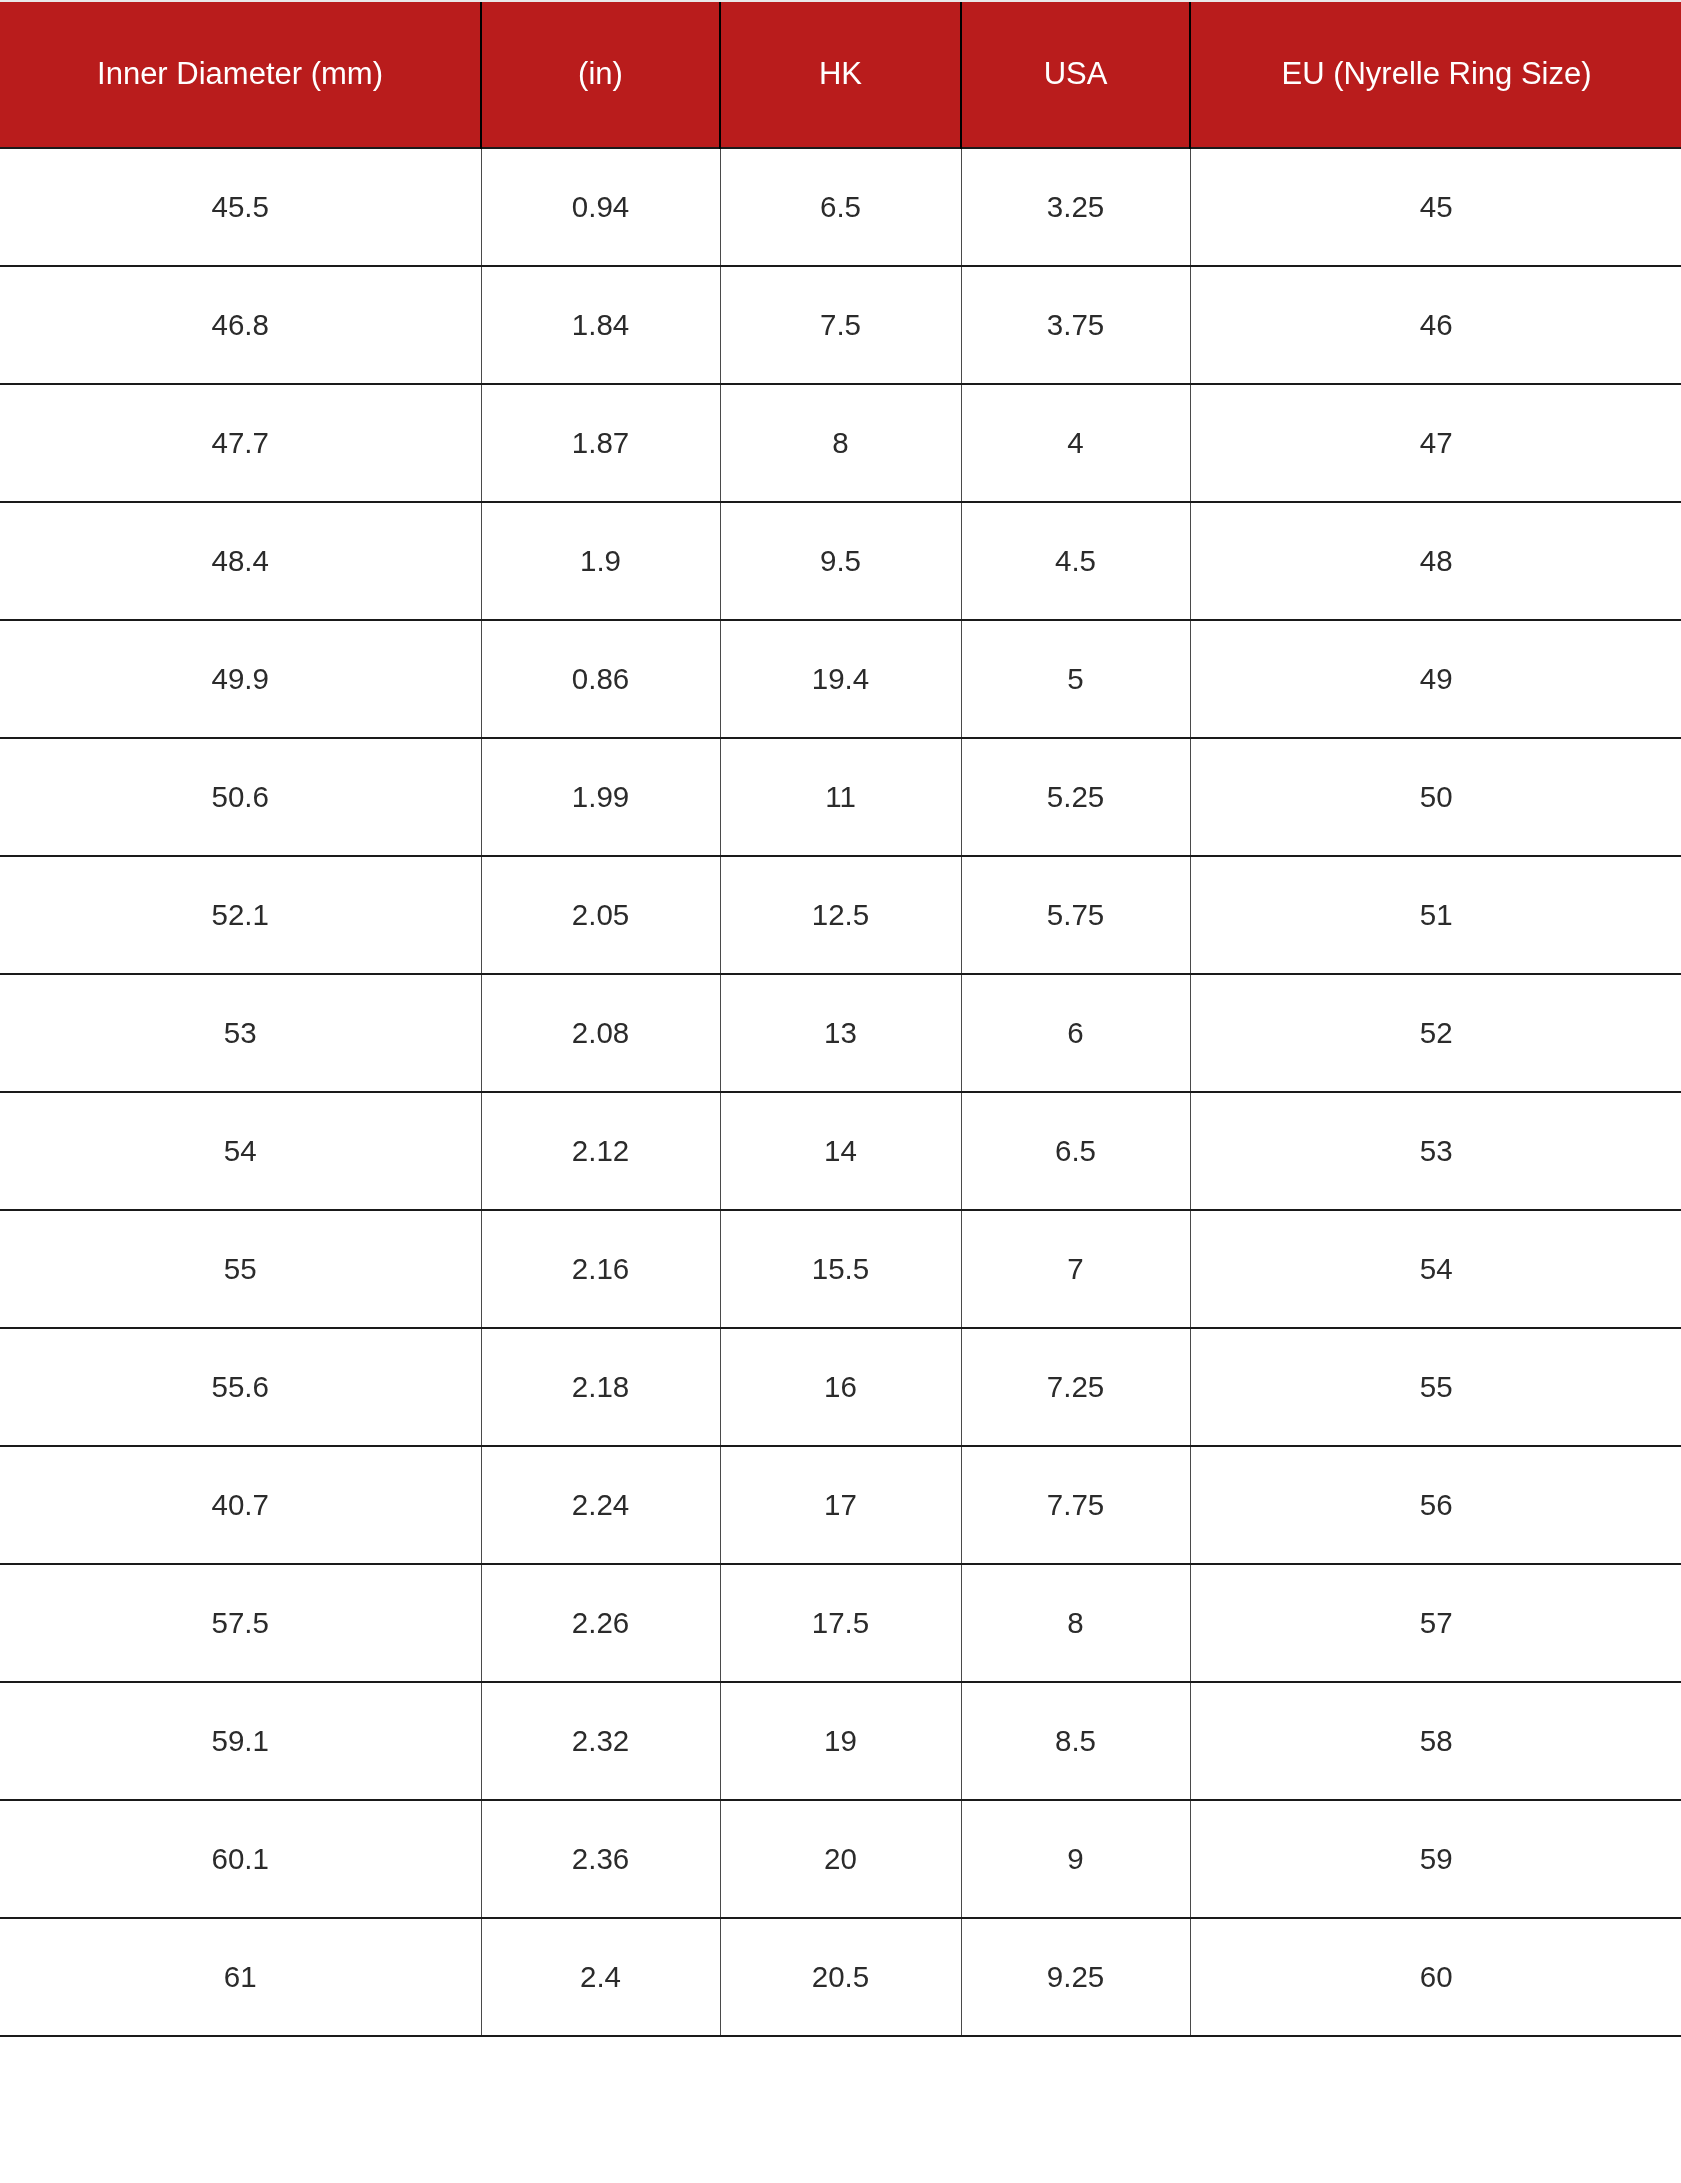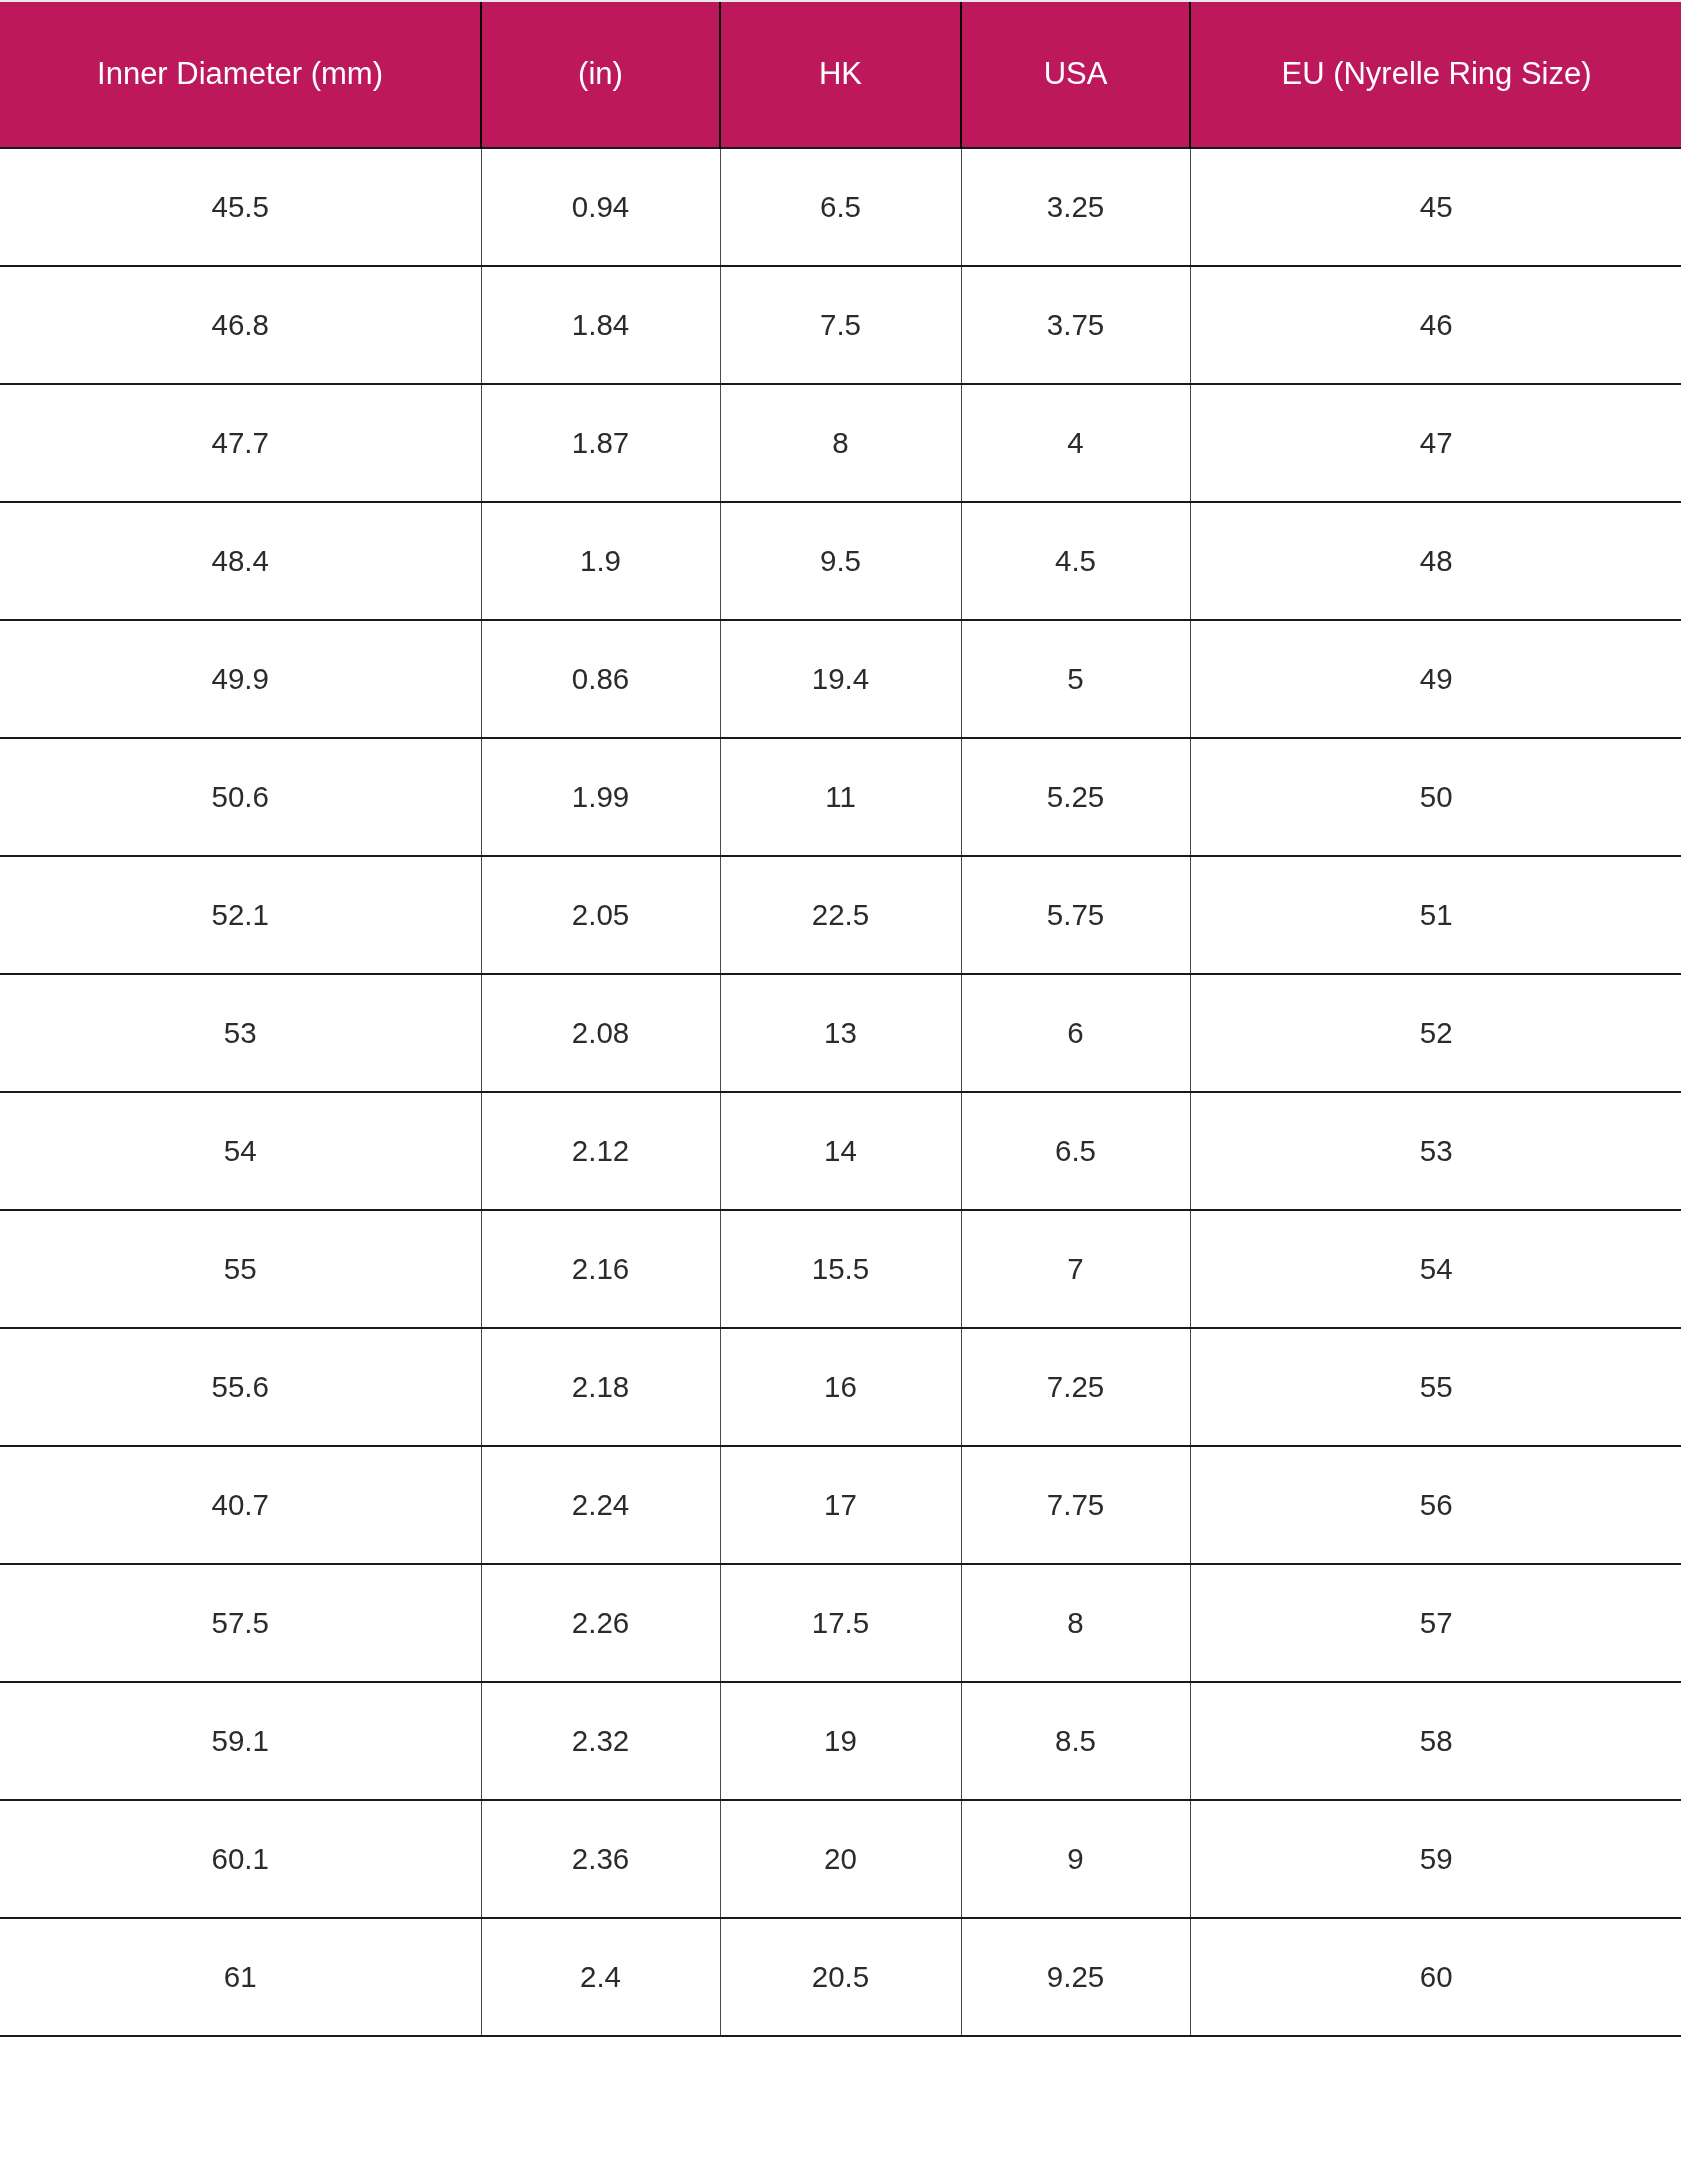--- a/index.html
+++ b/index.html
@@ -21,21 +21,21 @@
   }
 
   
   col.c0 { width: 481px; }
   col.c1 { width: 239px; }
   col.c2 { width: 241px; }
   col.c3 { width: 229px; }
   col.c4 { width: 492px; }
 
   thead tr {
-    background: #be185d;
+    background: #b91c1c;
     padding-left: 48px;
   }
 
   thead th {
     height: 148px;
     color: #ffffff;
     font-size: 31px;
     font-weight: 400;
     text-align: center;
     vertical-align: middle;
@@ -141,21 +141,21 @@
       <tr>
         <td>50.6</td>
         <td>1.99</td>
         <td>11</td>
         <td>5.25</td>
         <td>50</td>
       </tr>
       <tr>
         <td>52.1</td>
         <td>2.05</td>
-        <td>22.5</td>
+        <td>12.5</td>
         <td>5.75</td>
         <td>51</td>
       </tr>
       <tr>
         <td>53</td>
         <td>2.08</td>
         <td>13</td>
         <td>6</td>
         <td>52</td>
       </tr>

